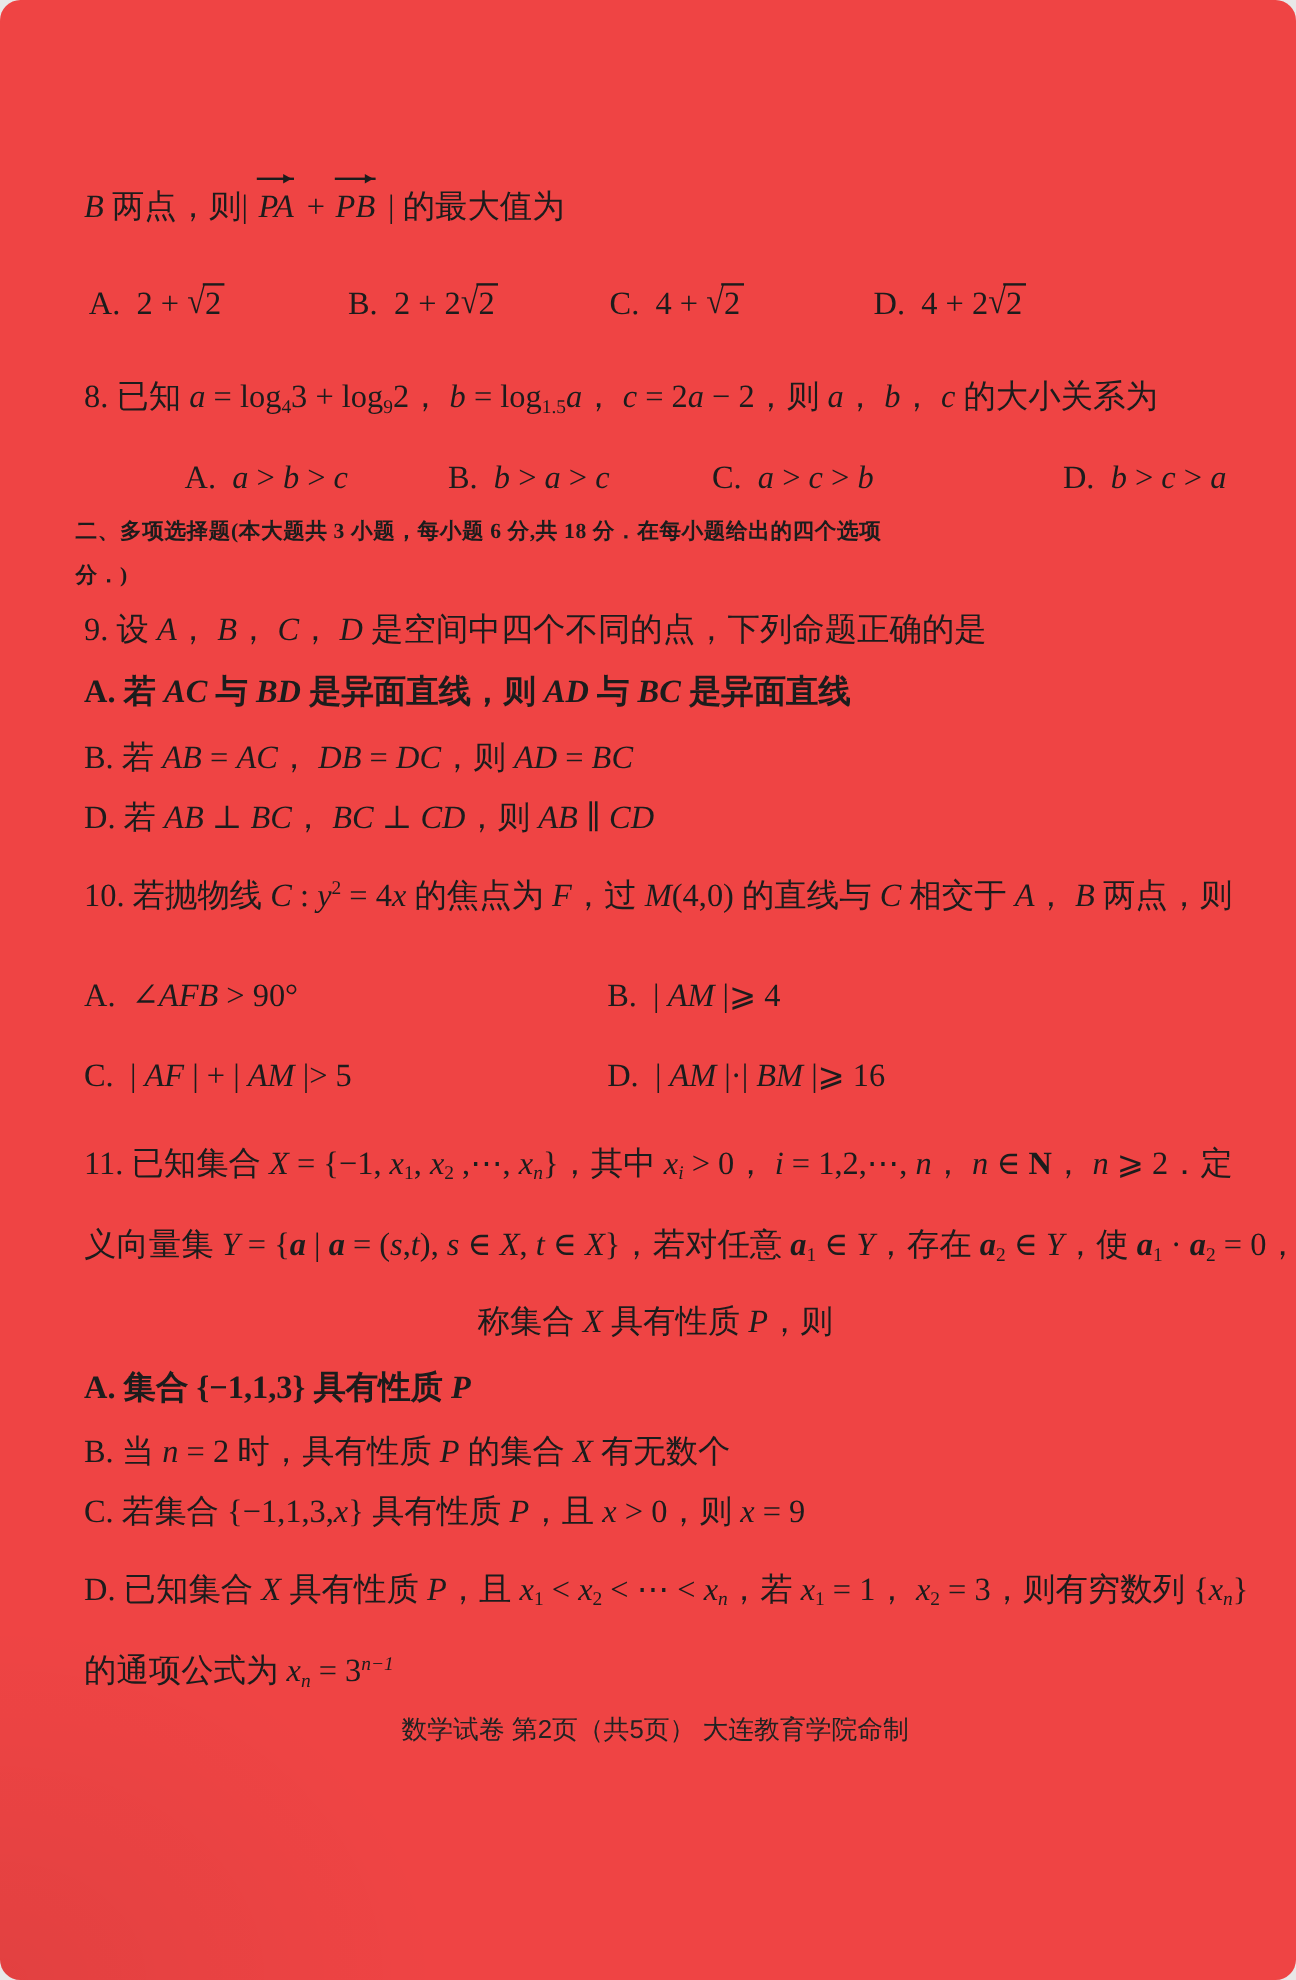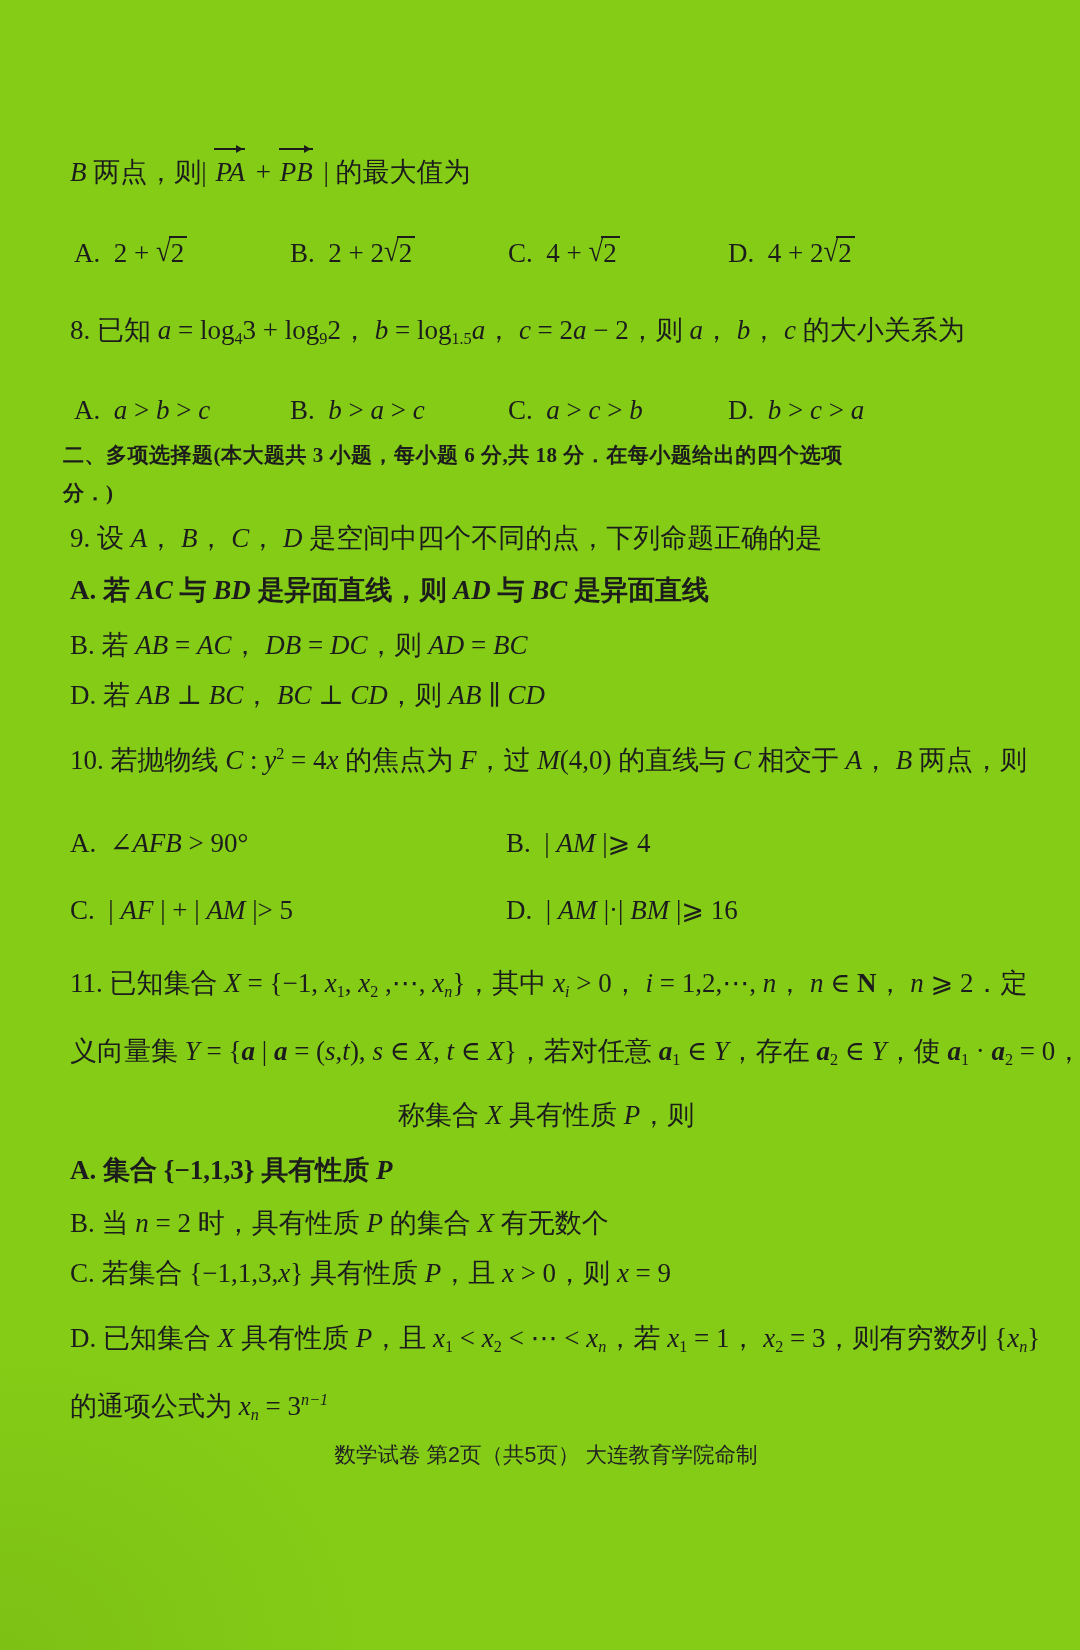--- a/index.html
+++ b/index.html
@@ -1,17 +1,17 @@
 <!DOCTYPE html>
 <html><head>
 <meta charset="utf-8">
 <style>
   html,body{margin:0;padding:0;background:#e8e8e8;}
-  .page{position:relative;width:1080px;height:1650px;margin:0 auto;background:#84cc16;overflow:hidden;
-        color:#1c1c1c;}
+  .page{position:relative;width:1080px;height:1650px;margin:0 auto;background:#ef4444;overflow:hidden;
+        color:#1c1c1c;border-radius:17px;}
   .page::after{content:"";position:absolute;left:0;bottom:0;width:420px;height:340px;pointer-events:none;
         background:radial-gradient(ellipse at 0% 100%, rgba(0,0,0,0.055), rgba(0,0,0,0) 62%);}
   .content{padding:150px 58px 0 70px;}
   .line{white-space:pre;line-height:40px;font-size:27px;
         font-family:"Liberation Serif","DejaVu Serif","DejaVu Sans",serif;}
   .t{font-family:"Liberation Serif","DejaVu Serif","DejaVu Sans",serif;}
   .i{font-style:italic;}
   .bseg{font-weight:700;}
   sub.sb{font-size:0.60em;vertical-align:-0.30em;line-height:0;}
   sup.sp{font-size:0.60em;vertical-align:0.60em;line-height:0;}
@@ -23,25 +23,25 @@
   .vec{position:relative;display:inline-block;padding:2px 4px 0 2px;}
   .varr{position:absolute;left:1px;right:4px;top:-2px;height:0;border-top:2px solid #1c1c1c;}
   .varr::after{content:"";position:absolute;right:-2px;top:-5px;width:0;height:0;
         border:4px solid transparent;border-left:7px solid #1c1c1c;}
   
   .cols4{display:grid;grid-template-columns:216px 218px 220px 1fr;padding-left:4px;}
   .cols2{display:grid;grid-template-columns:436px 1fr;}
   .opt{white-space:pre;}
   
   .hdr{font-family:"Liberation Sans","DejaVu Sans",sans-serif;font-weight:700;
-       font-size:21px;line-height:37px;letter-spacing:0.5px;margin-left:-7px;}
+       font-size:18px;line-height:37px;letter-spacing:0.5px;margin-left:-7px;}
   
   [data-line="1"]{margin-top:41px;}
   [data-line="2"]{margin-top:37px;}
-  [data-line="3"]{margin-top:40px;}
+  [data-line="3"]{margin-top:28px;text-align:right;}
   [data-line="4"]{margin-top:6px;}
   [data-line="7"]{margin-top:6px;}
   [data-line="8"]{margin-top:12px;font-weight:bold;}
   [data-line="9"]{margin-top:15px;}
   [data-line="10"]{margin-top:18px;}
   [data-line="11"]{margin-top:10px;}
   [data-line="12"]{margin-top:25px;}
   [data-line="13"]{margin-top:43px;}
   [data-line="14"]{margin-top:27px;}
   [data-line="15"]{margin-top:33px;}

